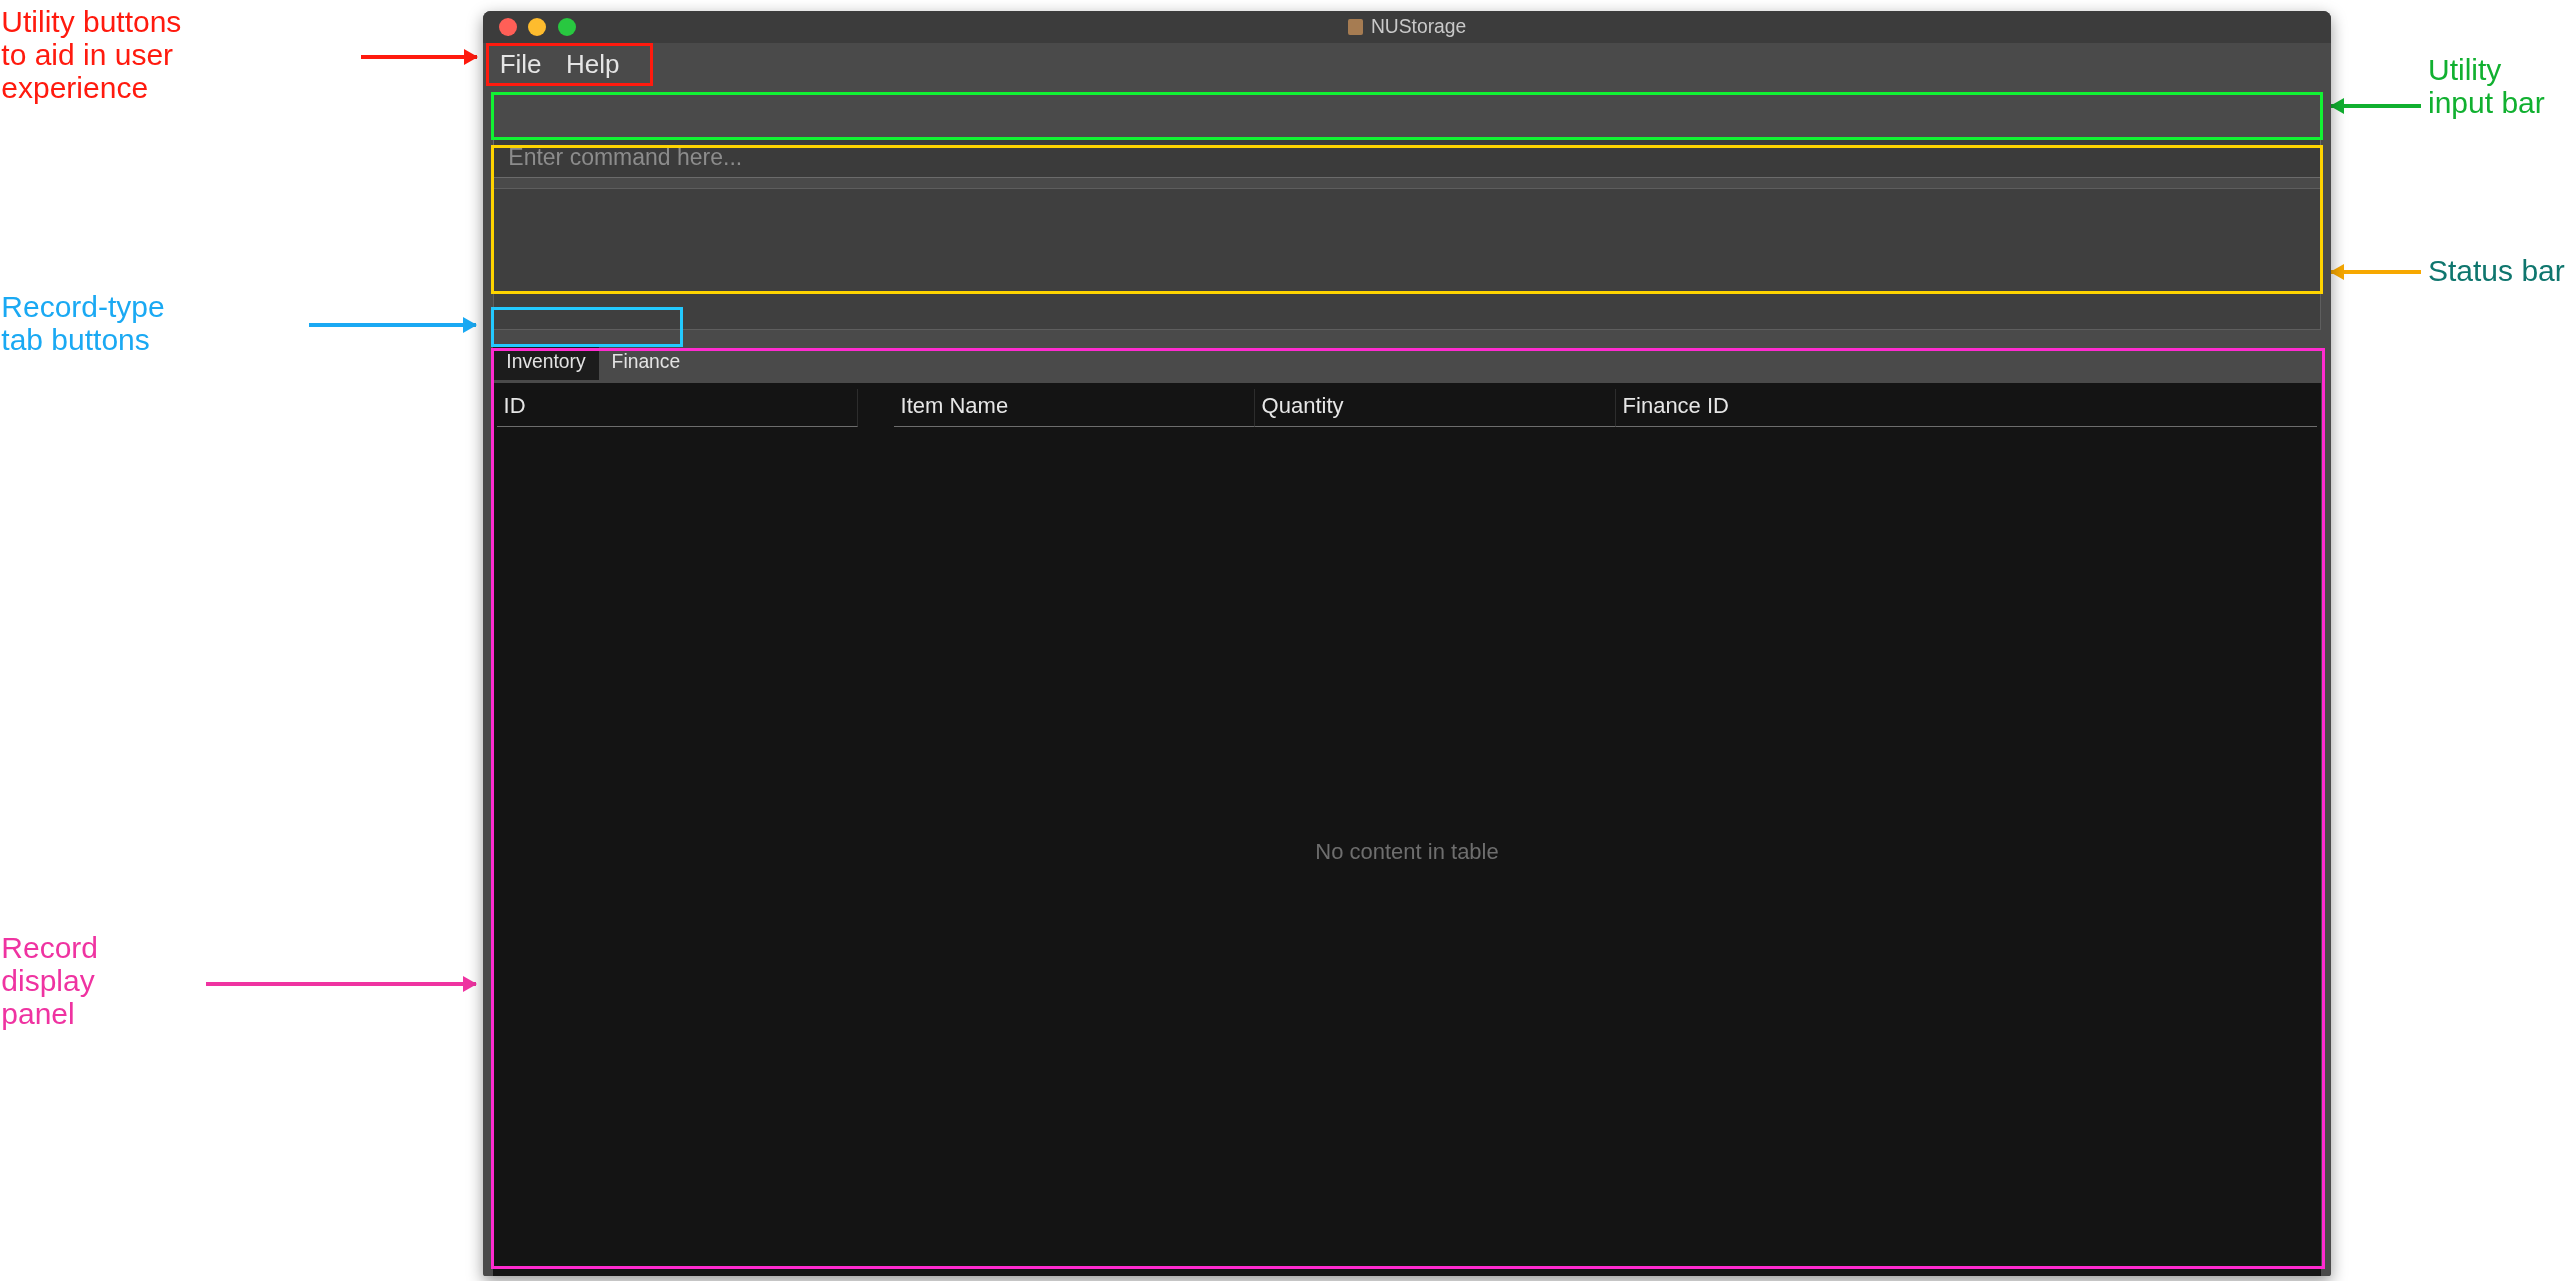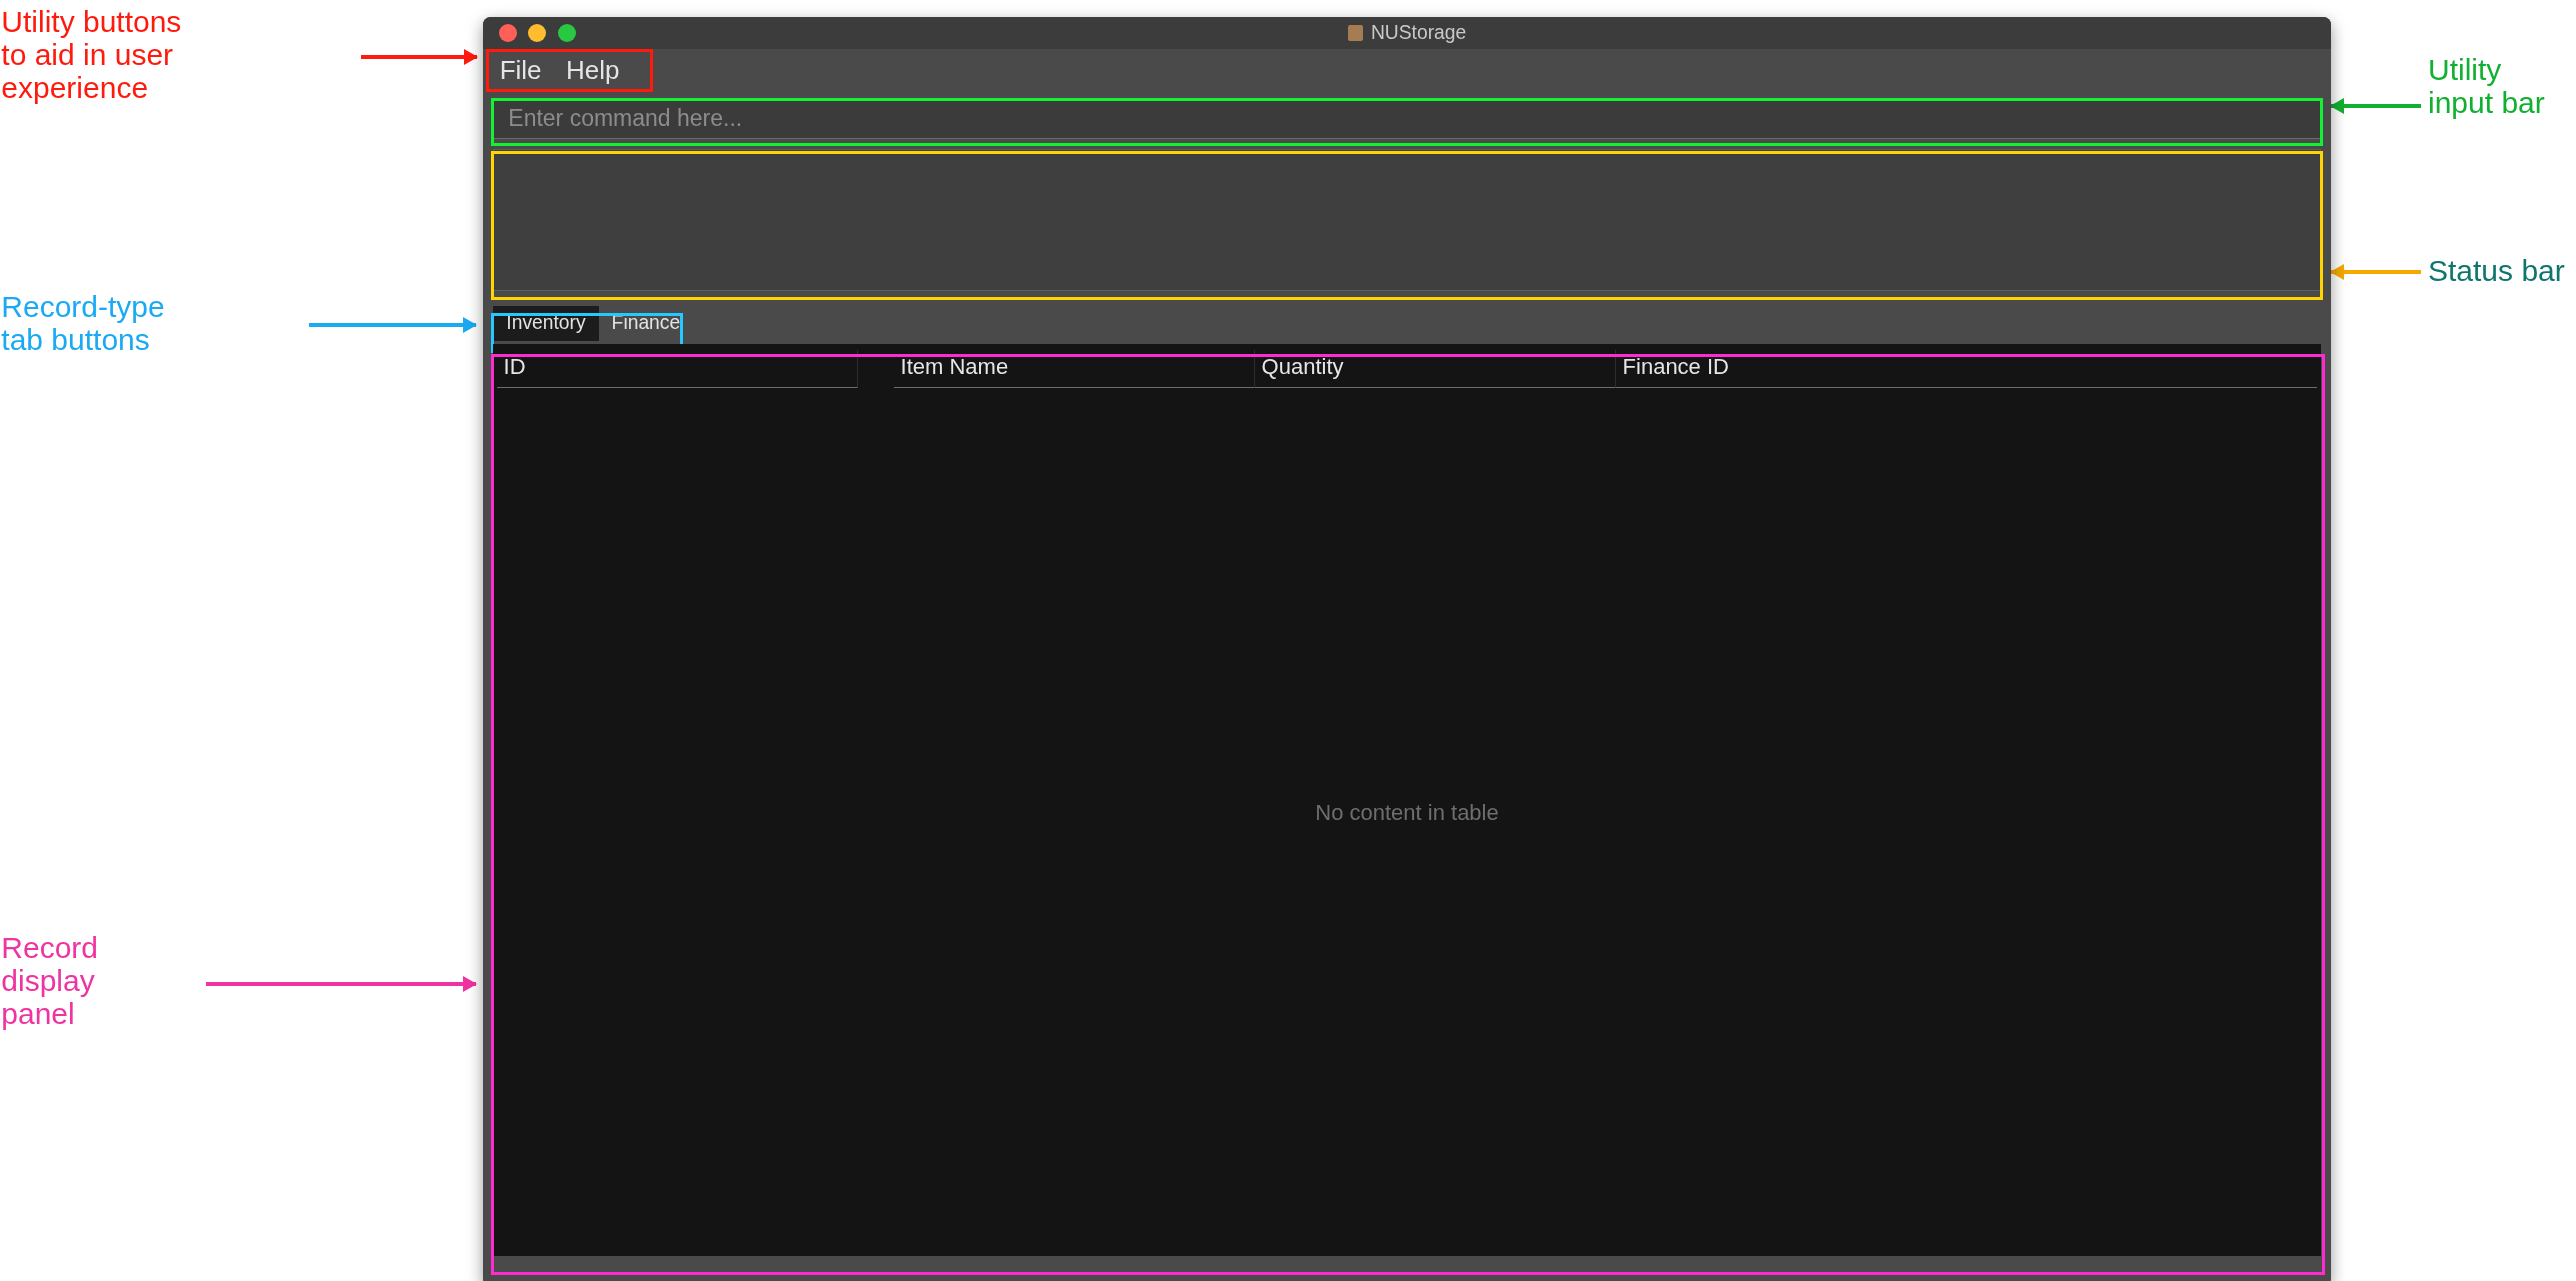--- a/index.html
+++ b/index.html
@@ -42,21 +42,21 @@
     .arrow-l::after {
       left: -1.3px; top: -6.4px;
       border-top: 8.4px solid transparent;
       border-bottom: 8.4px solid transparent;
     }
 
     
     .window {
       position: absolute;
       left: 483px;
-      top: 17px;
+      top: 11px;
       width: 1848px;
       height: 1265px;
       background: #4a4a4a;
       border-radius: 7.7px 7.7px 2.6px 2.6px;
       box-shadow: 0 5.2px 15.5px rgba(0,0,0,0.4);
       overflow: hidden;
     }
 
     
     .titlebar {
@@ -123,20 +123,21 @@
       padding: 2.6px 10.3px 3.9px 10.3px;
     }
     .command-input {
       width: 100%;
       height: 41px;
       background: #3b3b3b;
       border: 1.3px solid #6b6b6b;
       color: #bdbdbd;
       font-size: 23px;
       padding: 5.2px 14px;
+      margin-top: 45px;
     }
     .command-input::placeholder { color: #8c8c8c; }
     .cmd-highlight {
       position: absolute;
       border: 3.2px solid #11f233;
       left: 7.7px;
       top: 81px;
       width: 1832px;
       height: 48px;
       pointer-events: none;

